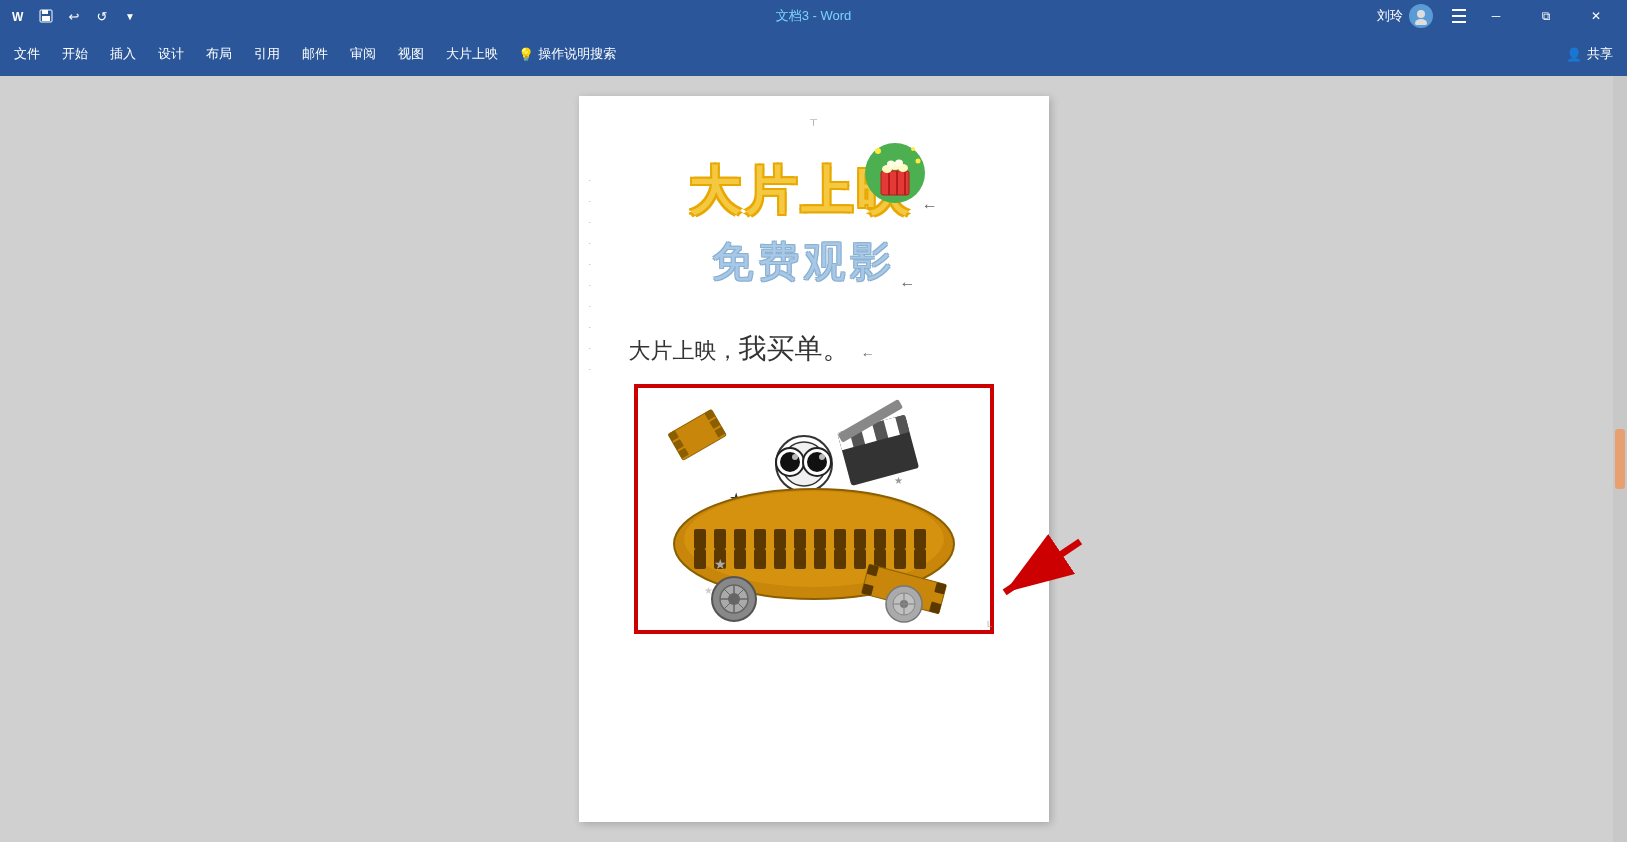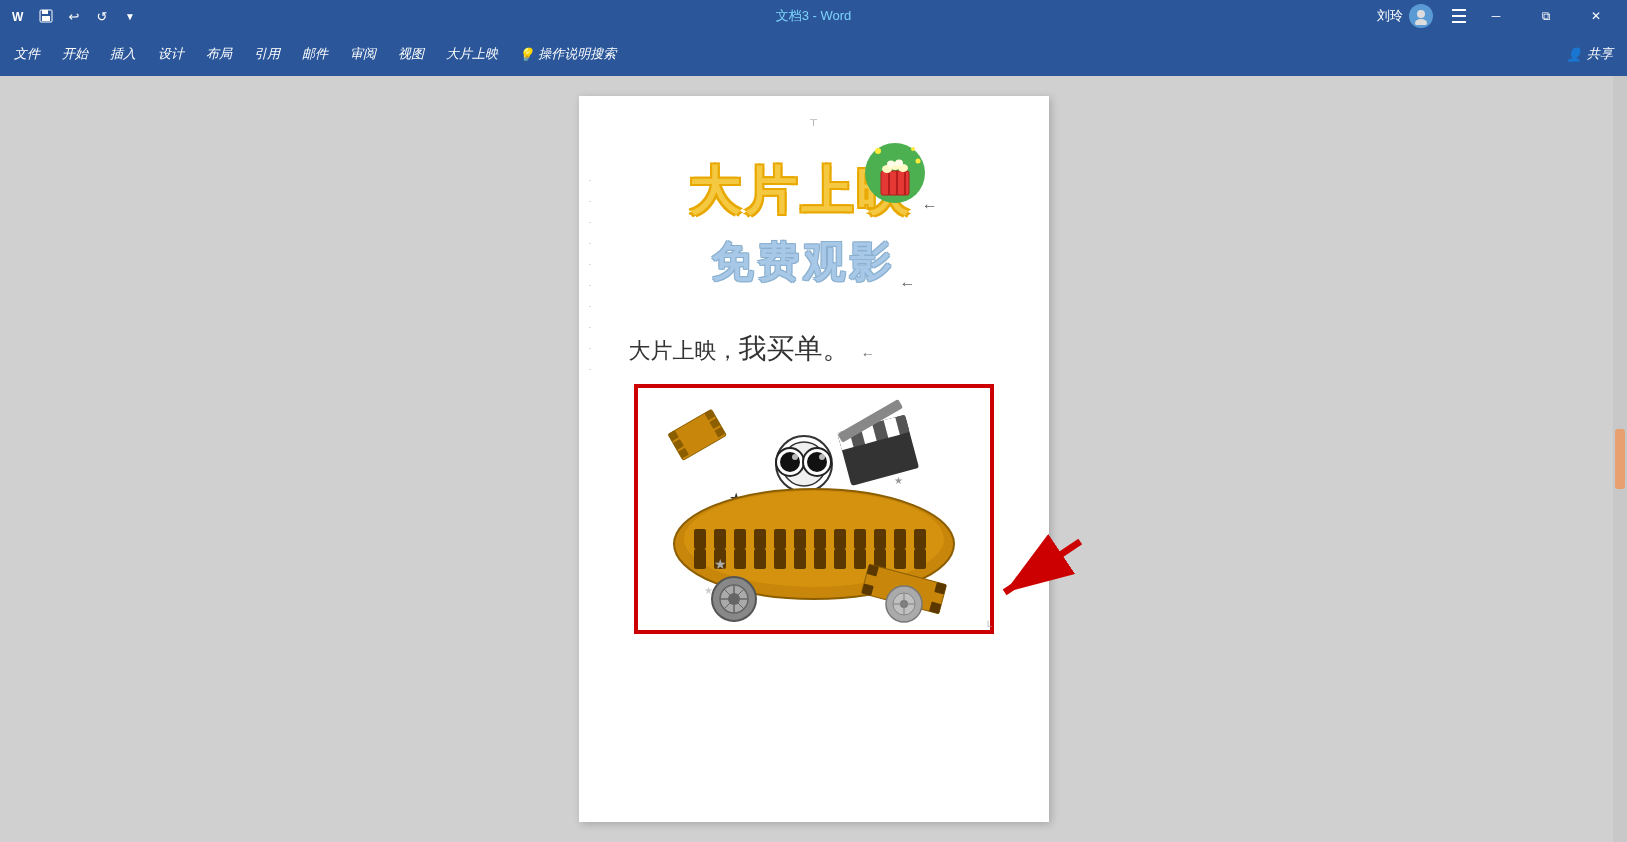--- a/index.html
+++ b/index.html
@@ -82,21 +82,20 @@
     }
 
     
     #ribbon {
       height: 44px;
       background: #2b579a;
       display: flex;
       align-items: center;
       padding: 0 4px;
       gap: 2px;
-      font-style: italic;
     }
     .ribbon-tab {
       color: white;
       font-size: 13px;
       padding: 4px 10px;
       cursor: pointer;
       border-radius: 3px;
       white-space: nowrap;
     }
     .ribbon-search {
@@ -201,21 +200,21 @@
     .popcorn-icon {
       position: absolute;
       right: 10px;
       top: -15px;
       width: 65px;
       height: 65px;
     }
 
     .subtitle {
       font-size: 42px;
-      font-weight: bold;
+      font-weight: normal;
       color: #a8c8e8;
       text-shadow:
         -1px -1px 0 #8ab0d0,
         1px -1px 0 #8ab0d0,
         -1px 1px 0 #8ab0d0,
         1px 1px 0 #8ab0d0;
       letter-spacing: 4px;
       font-family: 'Microsoft YaHei', sans-serif;
       margin-bottom: 40px;
     }

